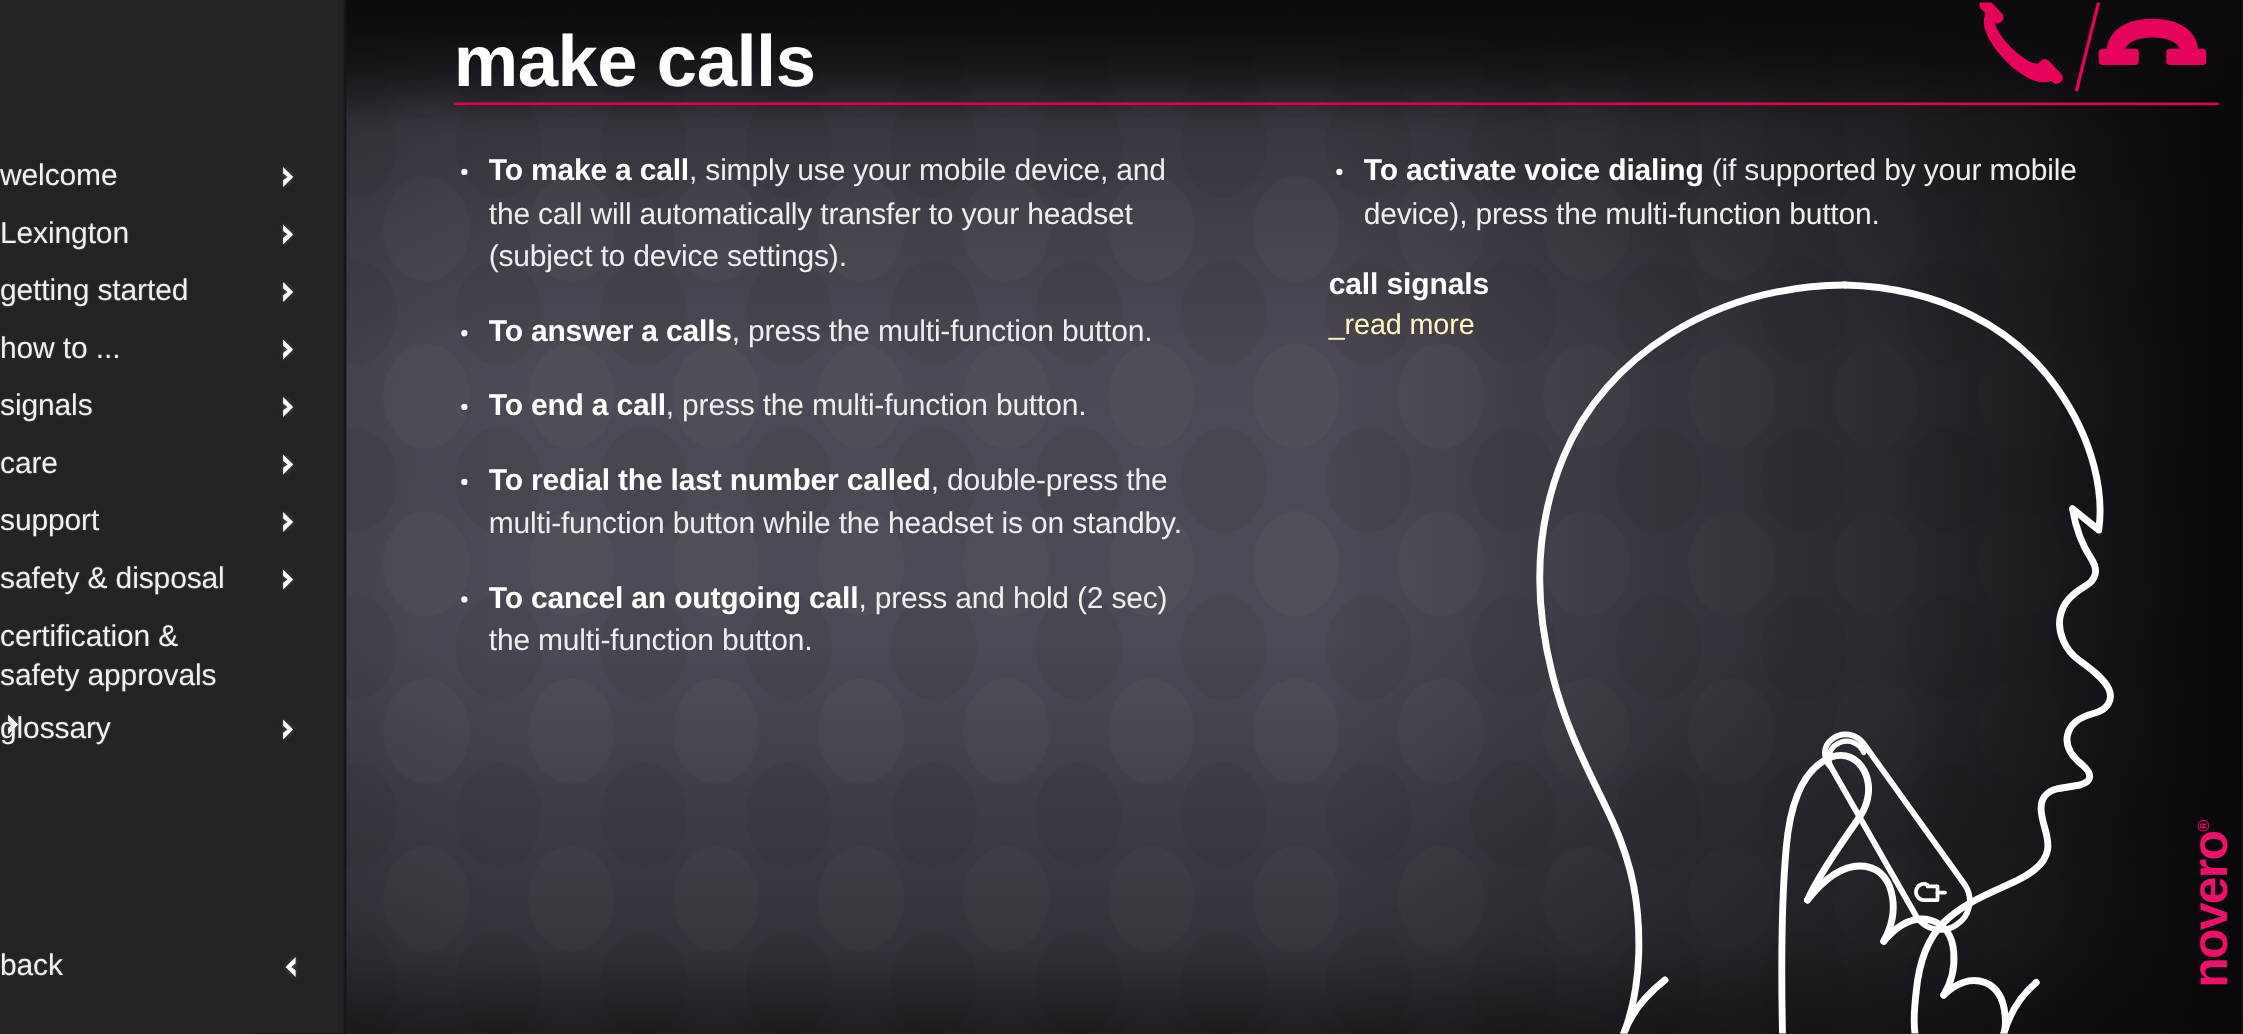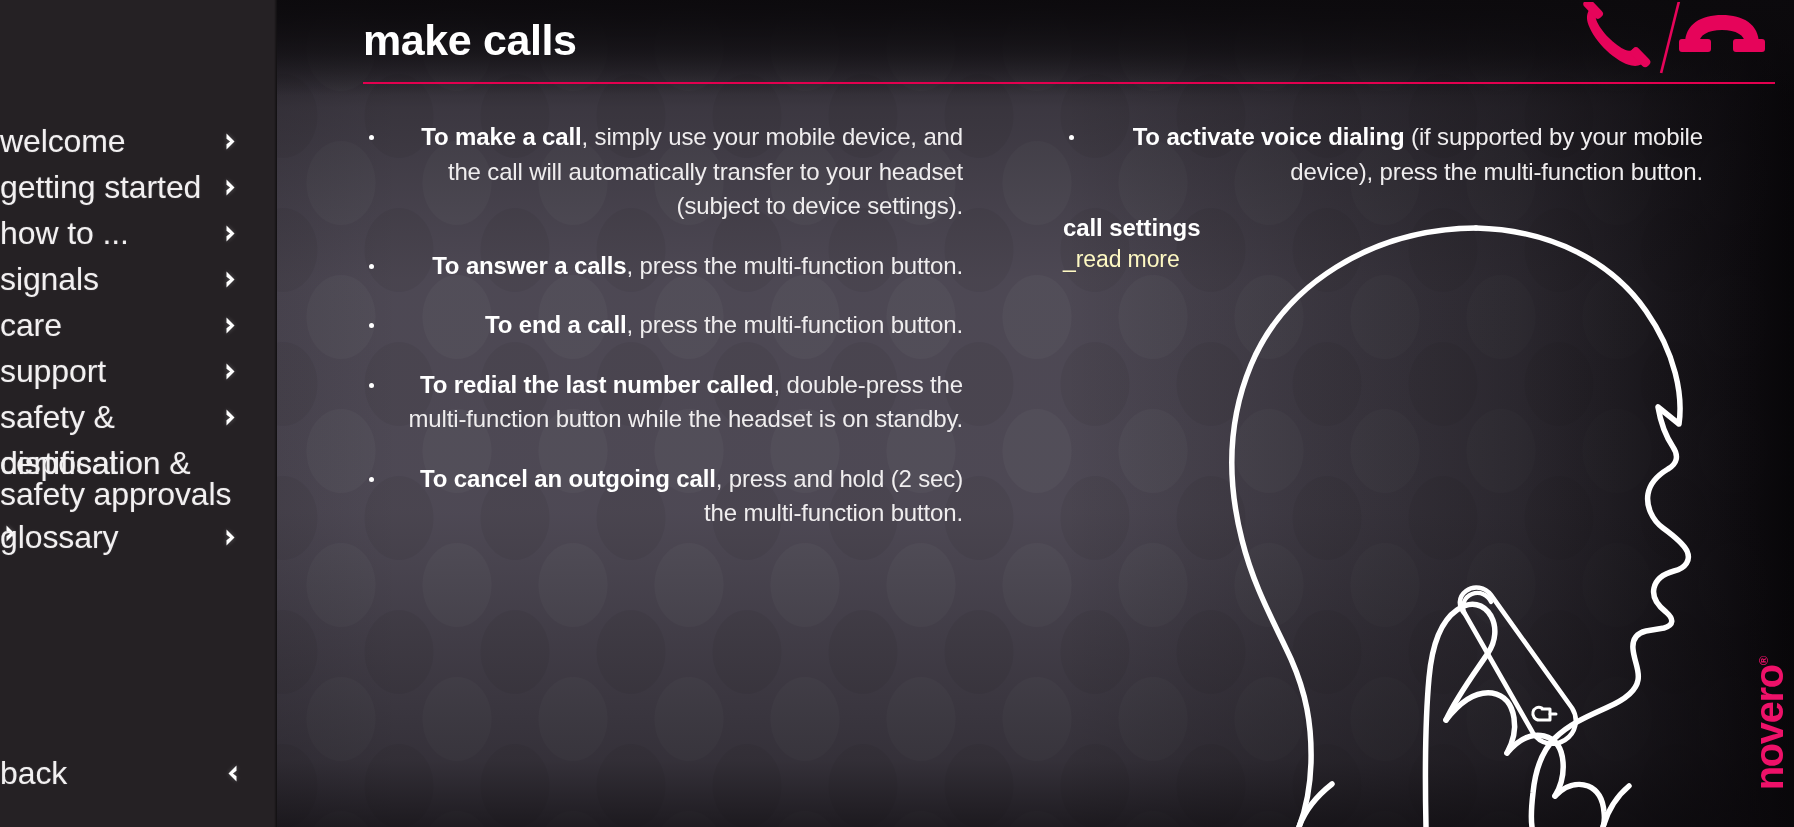--- a/index.html
+++ b/index.html
@@ -60,21 +60,21 @@
   .nav-item {
     position:relative;
     display:flex; align-items:flex-start; justify-content:space-between;
     padding:0 35px 0 0;
     height:46px;
     cursor:pointer;
   }
   .nav-item.two-line { height:74px;flex-direction:column; }
   .nav-label {
     color:#f2f0f1;
-    font-size:32px;
+    font-size:24px;
     line-height:46px;
     letter-spacing:-0.1px;
     white-space:pre-line;
     text-shadow:0 0 2px rgba(255,255,255,0.18);
   }
   .nav-item.two-line .nav-label { line-height:31px; padding-top:8px; }
   .nav-item.active .nav-label { font-weight:normal; }
   .chev {
     flex:none;
     width:22px; height:46px;
@@ -90,21 +90,21 @@
     padding:0 35px 0 0;
     height:42px; cursor:pointer;
   }
   .back-item .nav-label { line-height:42px; }
   .back-item .chev { height:42px; }
 
   
   .page-title {
     position:absolute; left:363px; top:16px;
     color:#ffffff;
-    font-size:43px;
+    font-size:58px;
     font-weight:bold;
     letter-spacing:-0.4px;
     z-index:5;
   }
   .title-rule {
     position:absolute; left:363px; top:82px; width:1412px; height:2px;
     background:#e2004f;
     z-index:5;
   }
 
@@ -116,21 +116,21 @@
   }
 
   
   .col {
     position:absolute; top:120px;
     z-index:5;
   }
   .col-left  { left:363px; width:600px; }
   .col-right { left:1063px; width:640px; }
 
-  ul.bullets { list-style:none;text-align:right; }
+  ul.bullets { list-style:none; }
   ul.bullets li {
     position:relative;
     padding-left:28px;
     margin-bottom:25px;
     color:#efedee;
     font-size:24px;
     line-height:34.5px;
     letter-spacing:-0.15px;
   }
   ul.bullets li:before {
@@ -198,20 +198,28 @@
   <div class="bg-base"></div>
   <div class="bg-pattern"></div>
   <div class="bg-pattern2"></div>
   <div class="bg-shade"></div>
   <div class="bg-topdark"></div>
 
   <nav class="sidebar">
     <div class="nav" id="nav-list">
         <div class="nav-item">
           <span class="nav-label">welcome</span>
+          <span class="chev">
+            <svg width="21" height="21" viewBox="0 0 21 21">
+              <path d="M5.5 2.5 L13.5 10.5 L5.5 18.5 L5.5 13.2 L9.1 10.5 L5.5 7.8 Z" fill="#ffffff"></path>
+            </svg>
+          </span>
+        </div>
+        <div class="nav-item">
+          <span class="nav-label">Lexington</span>
           <span class="chev">
             <svg width="21" height="21" viewBox="0 0 21 21">
               <path d="M5.5 2.5 L13.5 10.5 L5.5 18.5 L5.5 13.2 L9.1 10.5 L5.5 7.8 Z" fill="#ffffff"></path>
             </svg>
           </span>
         </div>
         <div class="nav-item">
           <span class="nav-label">getting started</span>
           <span class="chev">
             <svg width="21" height="21" viewBox="0 0 21 21">
@@ -333,21 +341,21 @@
         <li><b>To end a call</b><span>, press the multi-function button.</span></li>
         <li><b>To redial the last number called</b><span>, double-press the multi-function button while the headset is on standby.</span></li>
         <li><b>To cancel an outgoing call</b><span>, press and hold (2 sec) the multi-function button.</span></li>
       </ul>
   </div>
 
   <div class="col col-right">
     <ul class="bullets" id="right-bullets">
         <li><b>To activate voice dialing</b><span> (if supported by your mobile device), press the multi-function button.</span></li>
       </ul>
-    <div class="sub-head">call settings</div>
+    <div class="sub-head">call signals</div>
     <a class="read-more">_read more</a>
   </div>
 
   <div class="illustration">
     <svg width="614" height="617" viewBox="0 0 614 617" fill="none" stroke="#ffffff" stroke-width="5.5" stroke-linecap="round" stroke-linejoin="round">
 
       <path d="M296 18
                C 190 19, 104 76, 71 155
                C 46 215, 48 275, 62 330
                C 74 378, 95 414, 111 449

